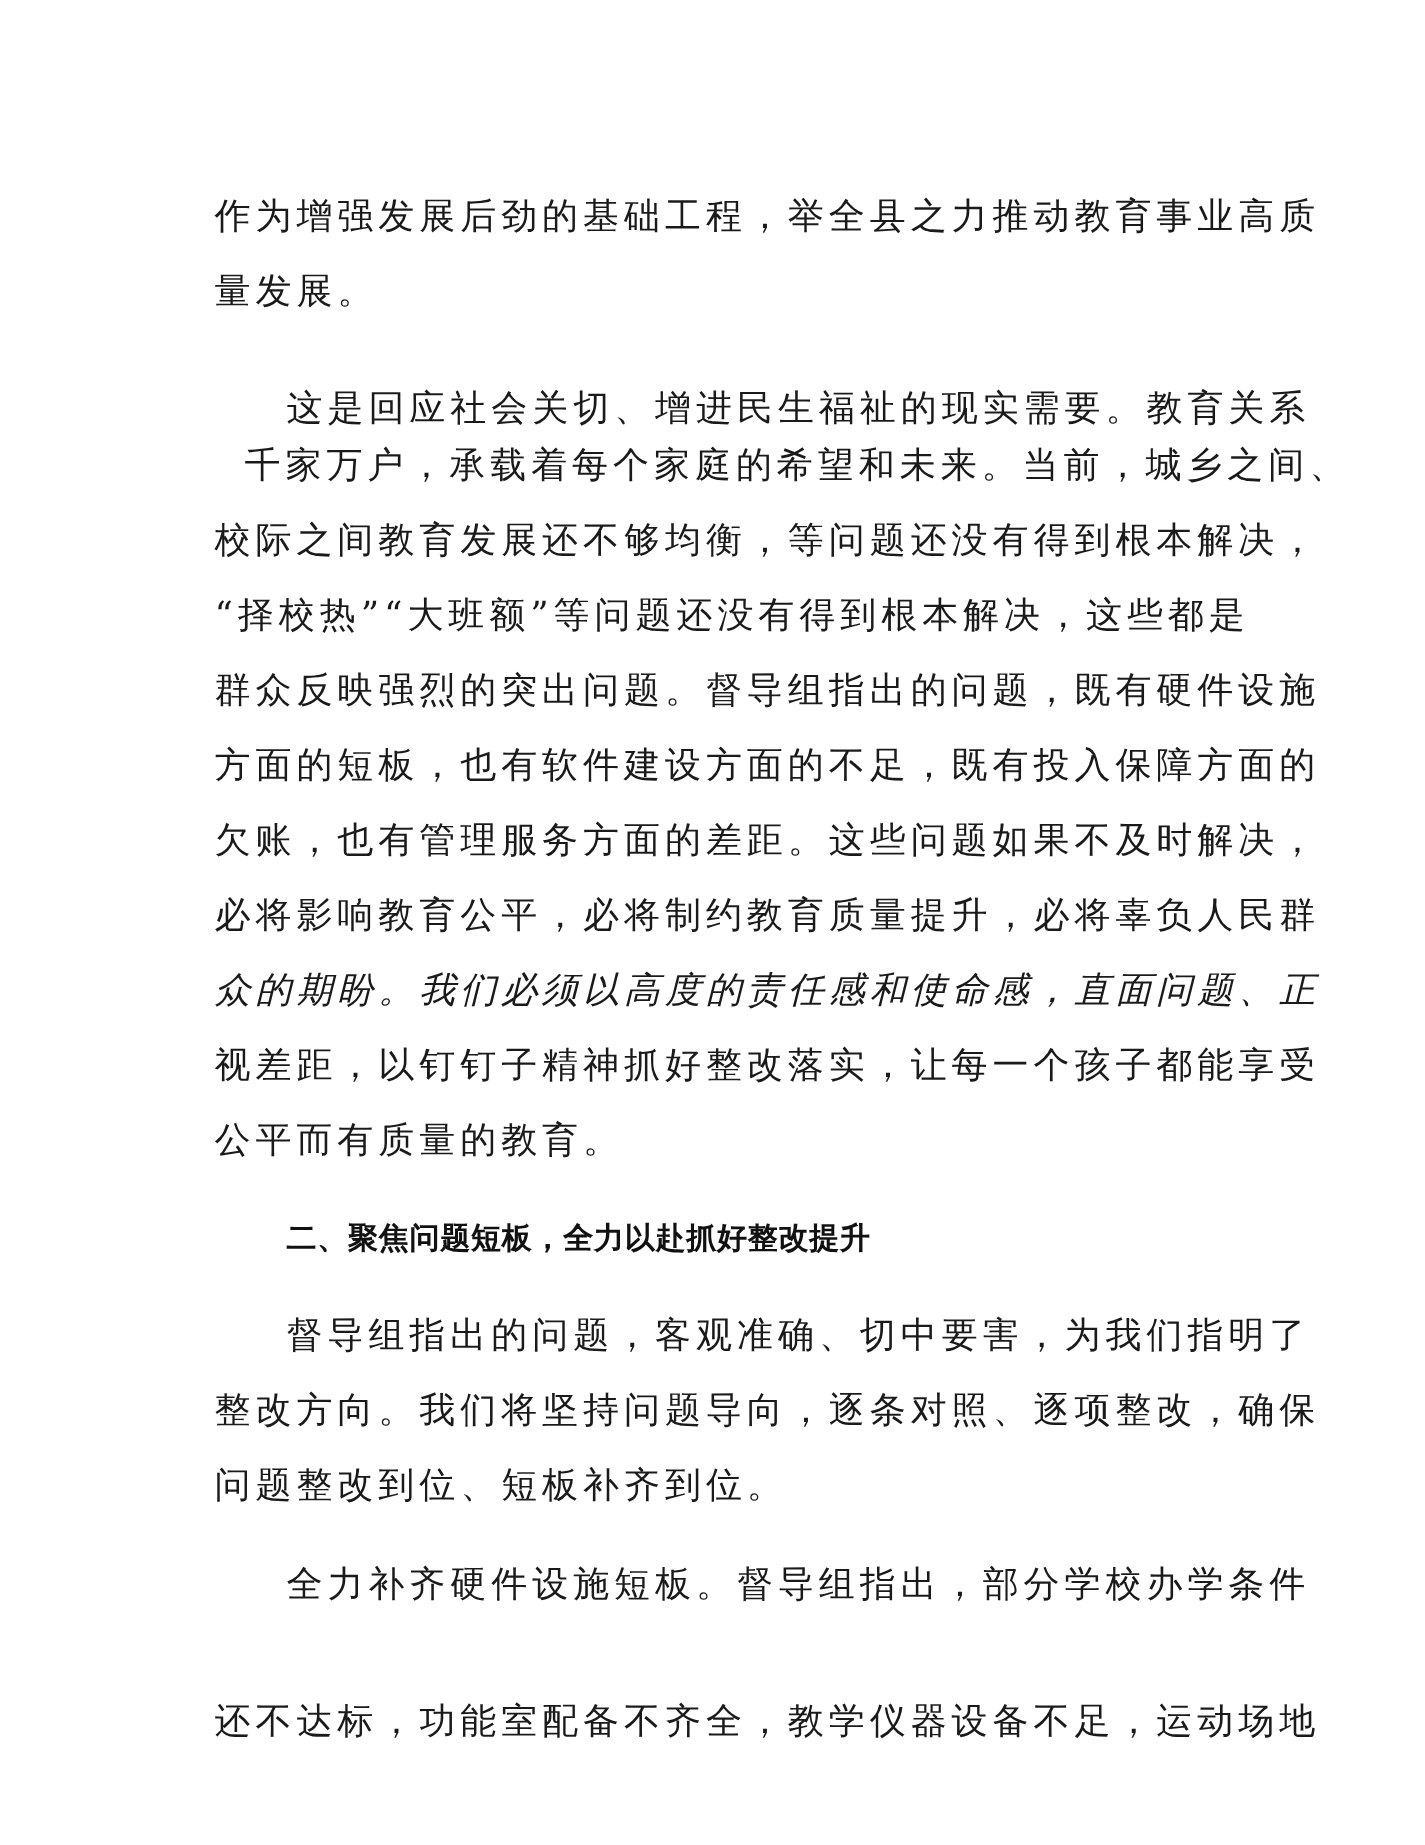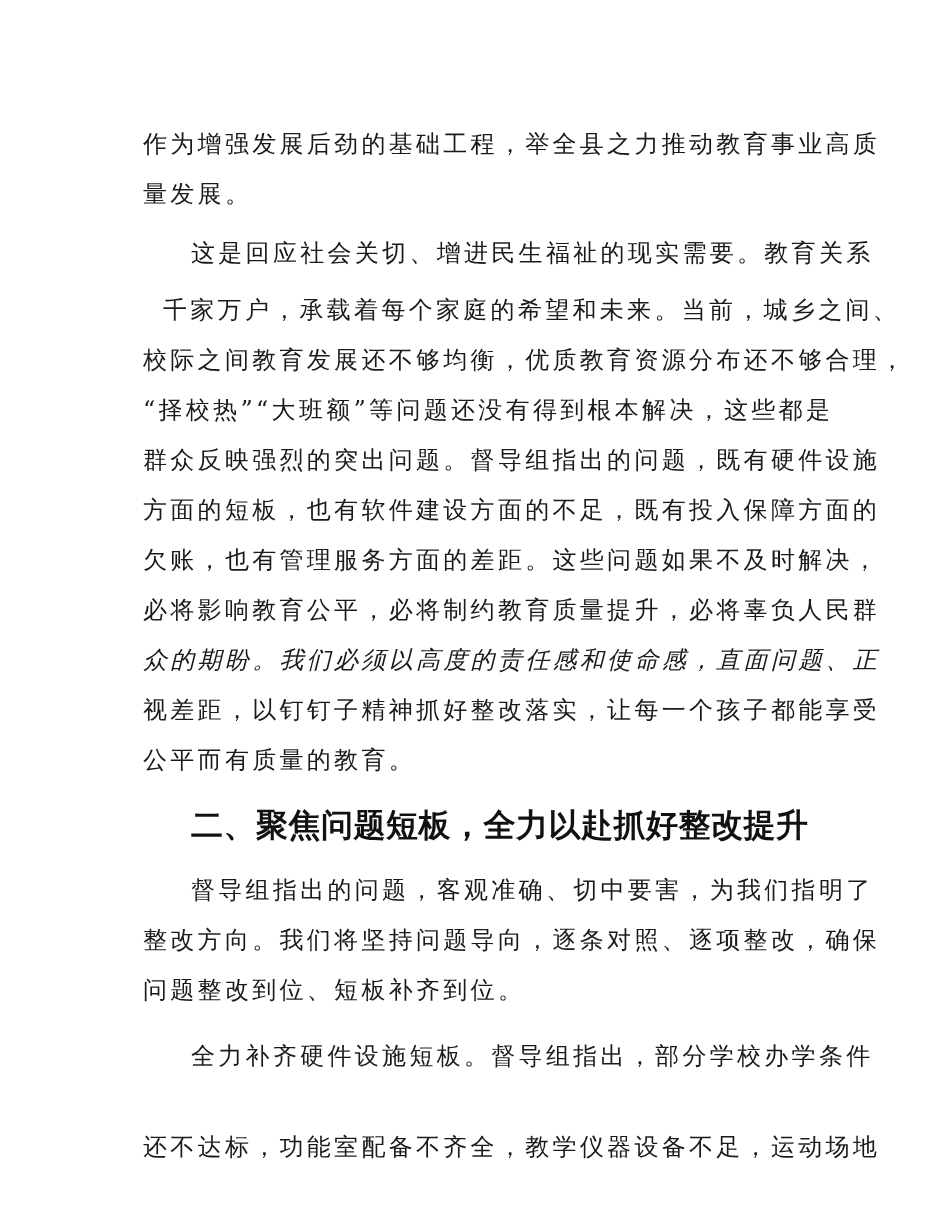--- a/index.html
+++ b/index.html
@@ -40,42 +40,42 @@
       width: 622px;
     }
     .line.last {
       text-align-last: left;
     }
     .heading {
       position: absolute;
       left: 191px;
       font-family: "DejaVu Sans", "Liberation Sans", sans-serif;
       font-weight: bold;
-      font-size: 32px;
+      font-size: 20px;
       line-height: 32px;
       height: 32px;
       white-space: nowrap;
       letter-spacing: 0.5px;
       color: #111111;
     }
   </style>
 </head>
 <body>
 
 <div class="page">
 
   <div>
     <div class="line" style="top:128px;">作为增强发展后劲的基础工程，举全县之力推动教育事业高质</div>
     <div class="line last" style="top:178px;">量发展。</div>
   </div>
 
   <div>
-    <div class="line indent" style="top:237px;">这是回应社会关切、增进民生福祉的现实需要。教育关系</div>
+    <div class="line indent" style="top:256px;">这是回应社会关切、增进民生福祉的现实需要。教育关系</div>
     <div class="line" style="top:294px;margin-left:20px;">千家万户，承载着每个家庭的希望和未来。当前，城乡之间、</div>
-    <div class="line" style="top:344px;">校际之间教育发展还不够均衡，优质教育资源分布还不够合理，</div>
+    <div class="line" style="top:344px;">校际之间教育发展还不够均衡，等问题还没有得到根本解决，</div>
     <div class="line" style="top:394px;">“择校热”“大班额”等问题还没有得到根本解决，这些都是</div>
     <div class="line" style="top:444px;">群众反映强烈的突出问题。督导组指出的问题，既有硬件设施</div>
     <div class="line" style="top:494px;">方面的短板，也有软件建设方面的不足，既有投入保障方面的</div>
     <div class="line" style="top:544px;">欠账，也有管理服务方面的差距。这些问题如果不及时解决，</div>
     <div class="line" style="top:594px;">必将影响教育公平，必将制约教育质量提升，必将辜负人民群</div>
     <div class="line" style="top:644px;font-style:italic;">众的期盼。我们必须以高度的责任感和使命感，直面问题、正</div>
     <div class="line" style="top:694px;">视差距，以钉钉子精神抓好整改落实，让每一个孩子都能享受</div>
     <div class="line last" style="top:744px;">公平而有质量的教育。</div>
   </div>
 

